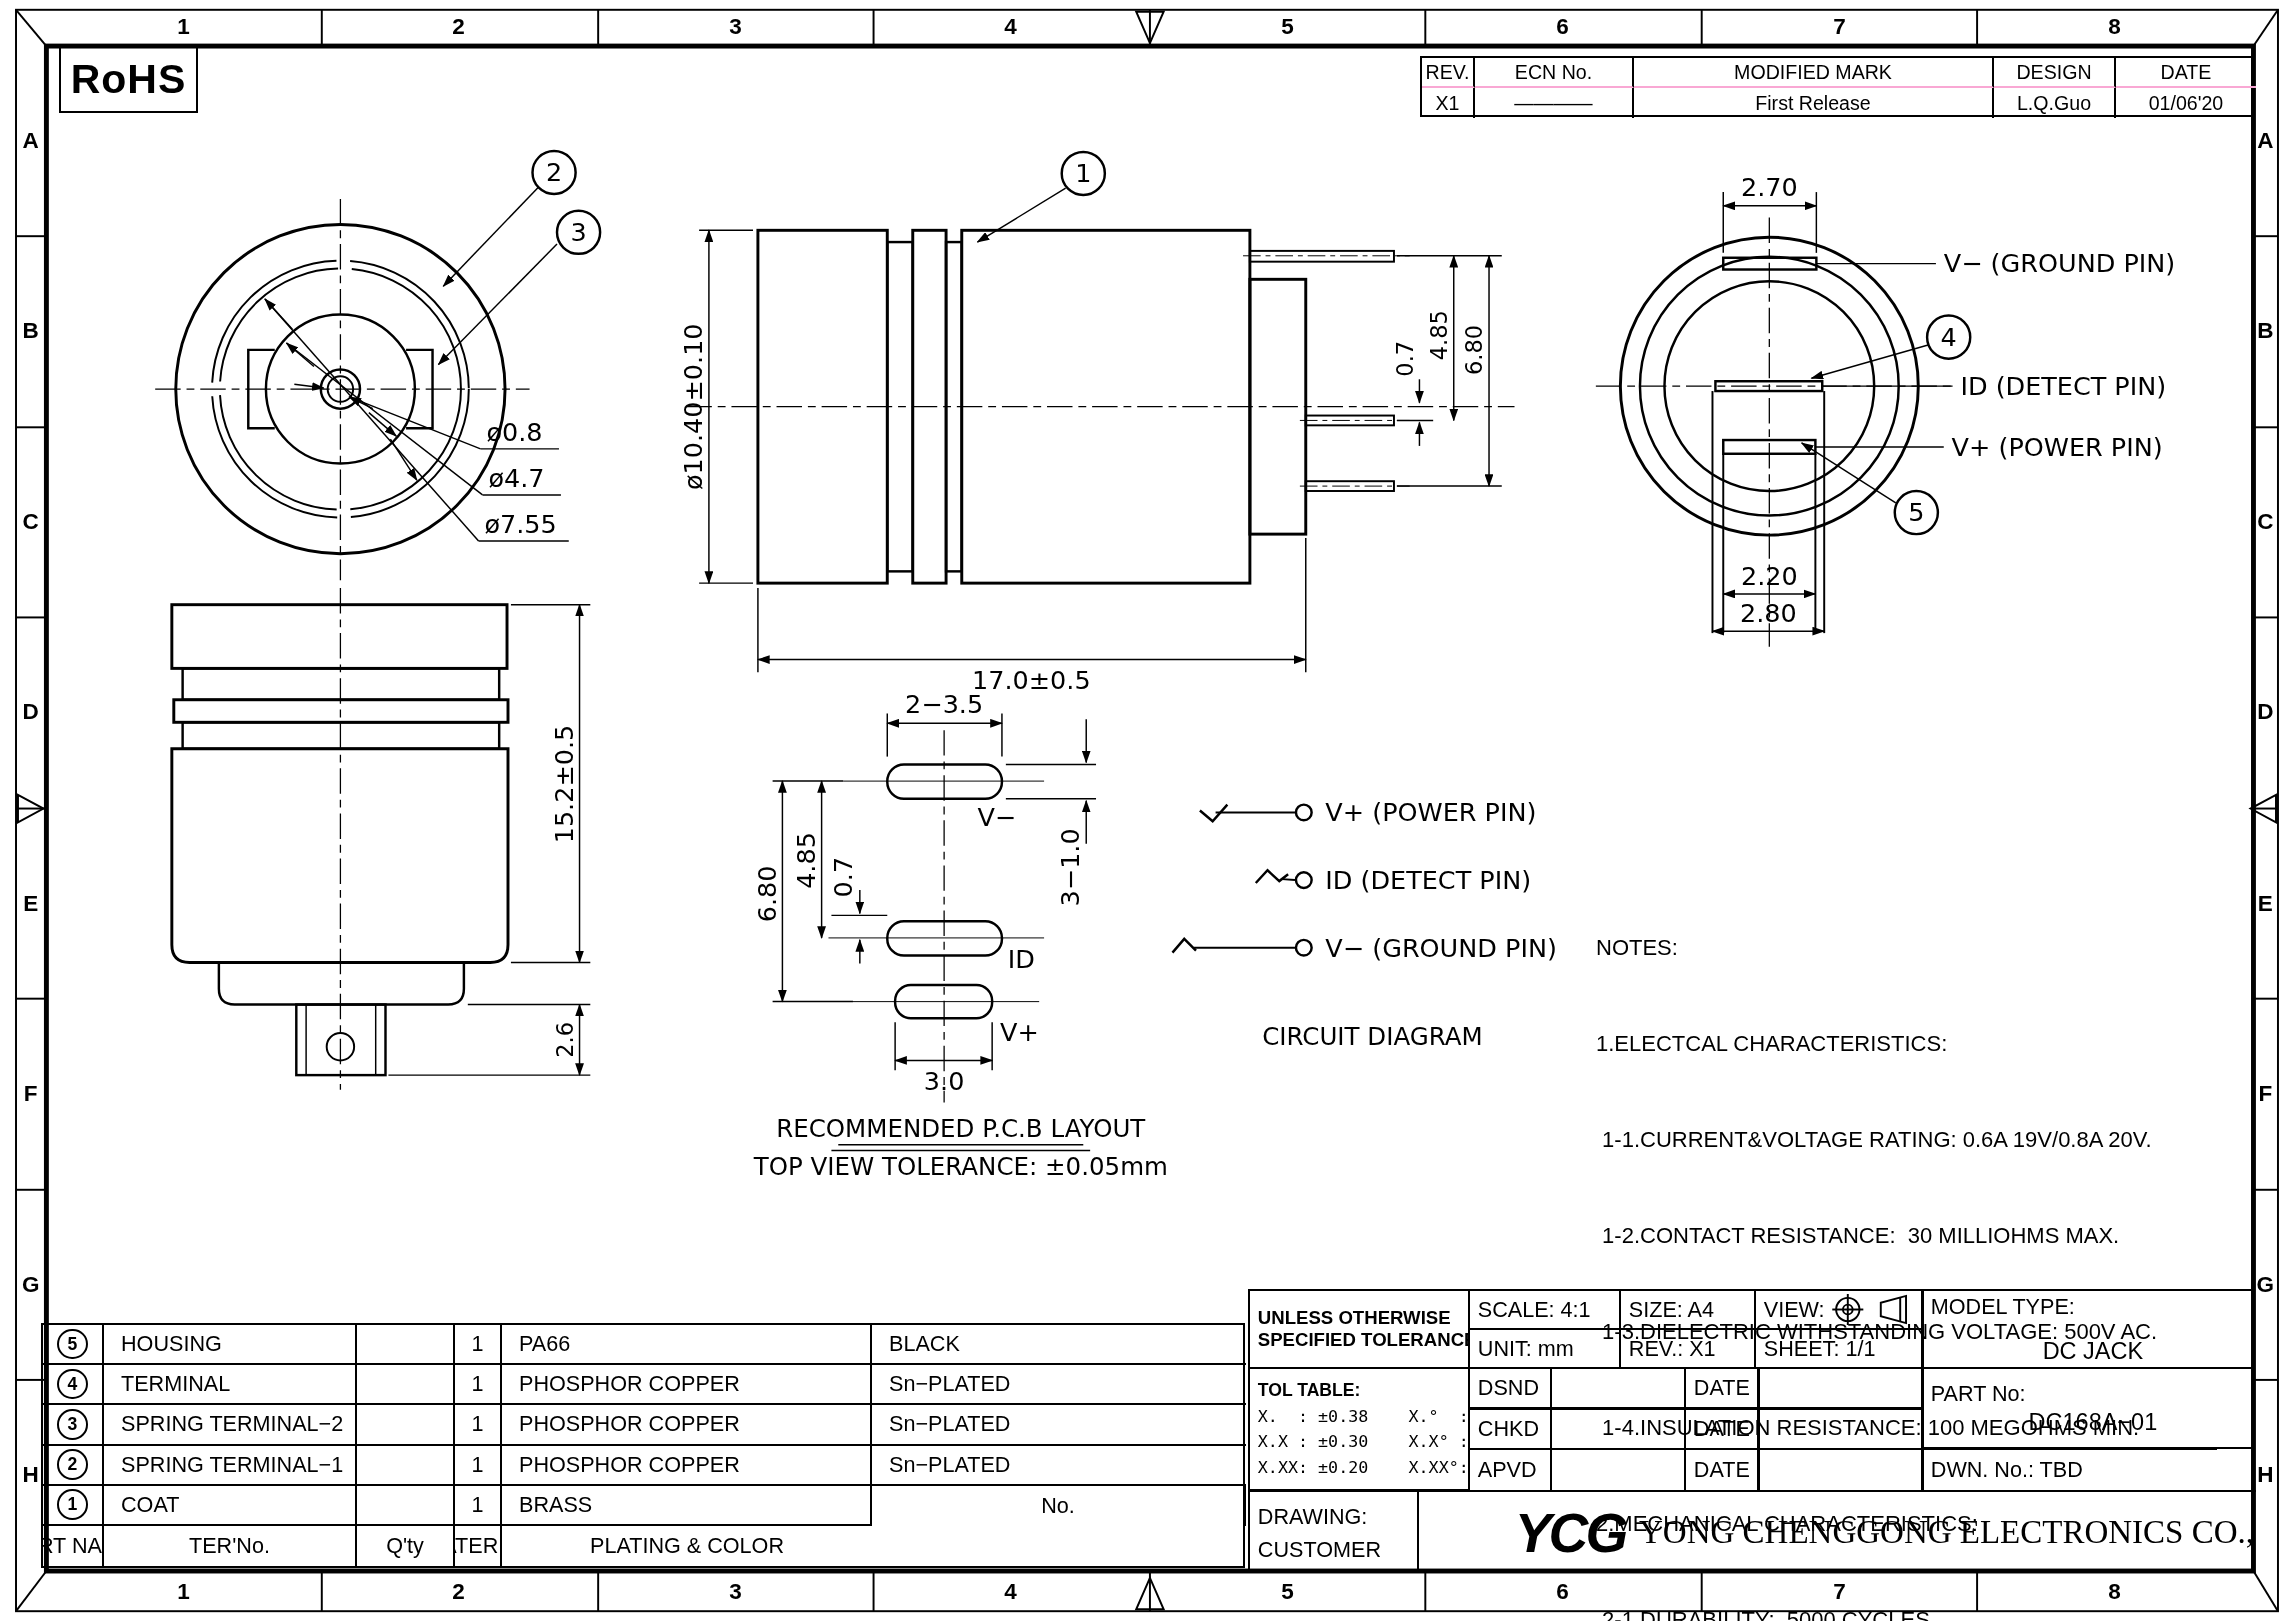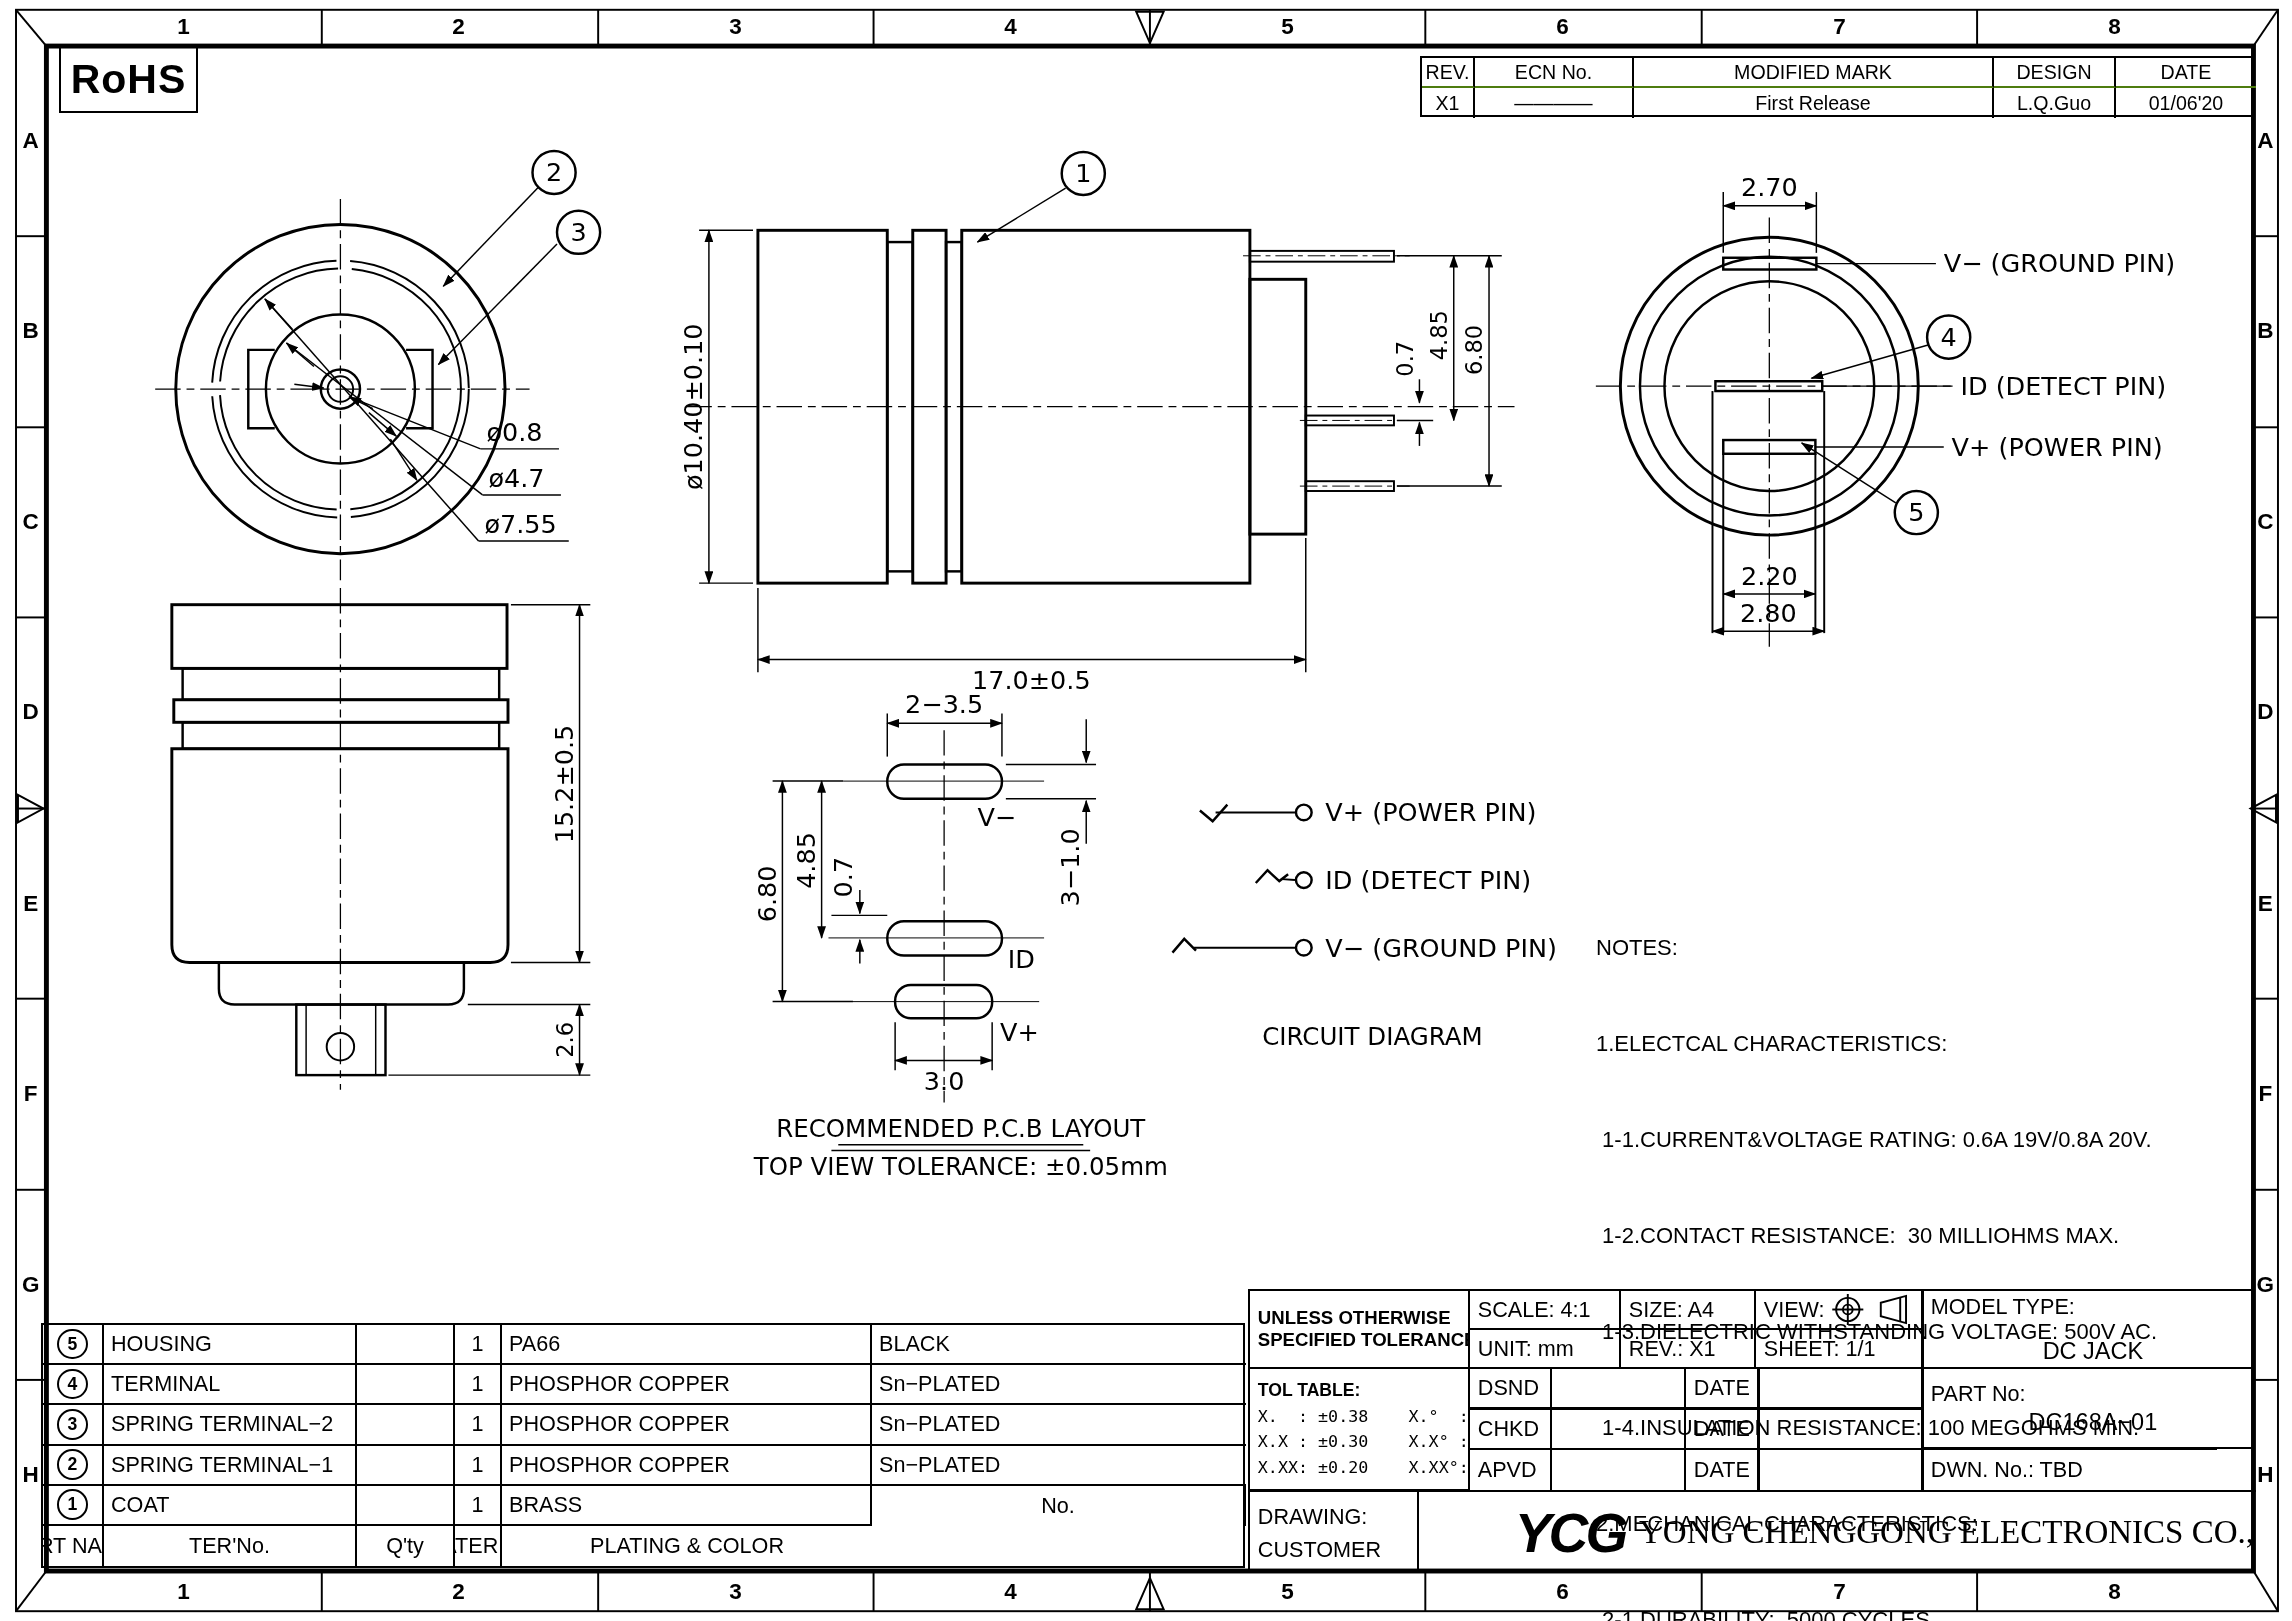--- a/index.html
+++ b/index.html
@@ -14,28 +14,28 @@
   
   .zone{position:absolute;display:flex;align-items:center;justify-content:center;
         font-size:22.5px;font-weight:bold;}
   
   #rohs{position:absolute;left:59px;top:46px;width:135px;height:63px;border:2.9px solid #000;
         display:flex;align-items:center;justify-content:center;font-size:41px;font-weight:600;letter-spacing:1px;}
   
   #revtbl{position:absolute;left:1420px;top:56px;width:833px;height:61px;display:grid;
           grid-template-columns:53px 159px 360px 122px 140px;grid-template-rows:30px 30px;
           border:2.9px solid #000;box-sizing:border-box;}
-  #revtbl div{border-right:2px solid #000;border-bottom:2px solid #4d7c0f;display:flex;
+  #revtbl div{border-right:2px solid #000;border-bottom:2px solid #f9a8d4;display:flex;
           align-items:center;justify-content:center;font-size:19.6px;box-sizing:border-box;}
   
   #bom{position:absolute;left:41px;top:1323px;width:1204px;height:245px;display:grid;
        grid-template-columns:61px 253px 98px 47px 370px 374px;grid-template-rows:repeat(6,1fr);
        border:2.9px solid #000;box-sizing:border-box;}
   #bom div{border-right:2px solid #000;border-bottom:2px solid #000;display:flex;align-items:center;
-       font-size:21.6px;padding-left:7px;box-sizing:border-box;white-space:nowrap;overflow:hidden;}
+       font-size:21.6px;padding-left:17px;box-sizing:border-box;white-space:nowrap;overflow:hidden;}
   #bom .c{justify-content:center;padding-left:0;}
   .circ{display:inline-flex;width:26.5px;height:26.5px;border:2px solid #000;border-radius:50%;
         align-items:center;justify-content:center;font-size:17.6px;font-weight:bold;}
   
   #tblock{position:absolute;left:1248px;top:1289px;width:1006px;height:282px;
           border:2.9px solid #000;box-sizing:border-box;}
   #tblock .tb{position:absolute;border:2px solid #000;box-sizing:border-box;display:flex;
           align-items:center;font-size:21.6px;padding-left:7.8px;white-space:nowrap;overflow:hidden;}
   #tblock .col{flex-direction:column;align-items:flex-start;justify-content:center;padding-left:7.8px;}
   

